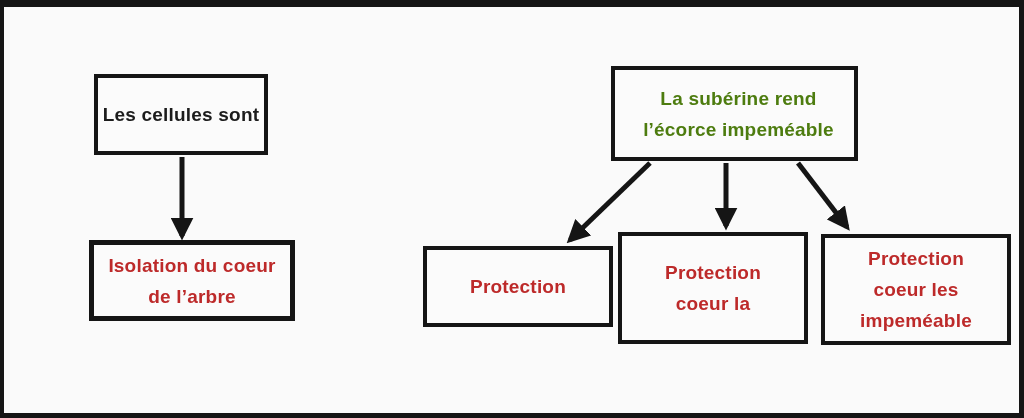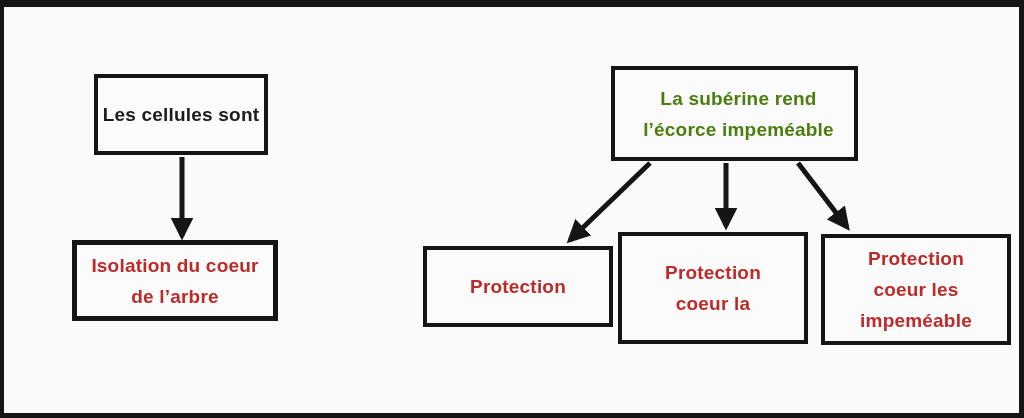--- a/index.html
+++ b/index.html
@@ -39,21 +39,21 @@
     text-align: center;
     font-weight: bold;
     font-size: 19px;
   }
   .node .line {
     line-height: 31px;
     white-space: nowrap;
     letter-spacing: 0.2px;
   }
   .node-cells-air        { left: 90px;  top: 67px;  width: 174px; height: 81px; }
-  .node-core-isolation   { left: 68px;  top: 233px; width: 206px; height: 81px; border-width: 5px; }
+  .node-core-isolation   { left: 85px;  top: 233px; width: 206px; height: 81px; border-width: 5px; }
   .node-suberin          { left: 607px; top: 59px;  width: 247px; height: 95px; }
   .node-shock-protection { left: 419px; top: 239px; width: 190px; height: 81px; }
   .node-dehydration      { left: 614px; top: 225px; width: 190px; height: 112px; }
   .node-pathogens        { left: 817px; top: 227px; width: 190px; height: 111px; }
   .node-shock-protection .line { line-height: 35px; }
 </style>
 </head>
 <body>
 
 <div class="canvas">

